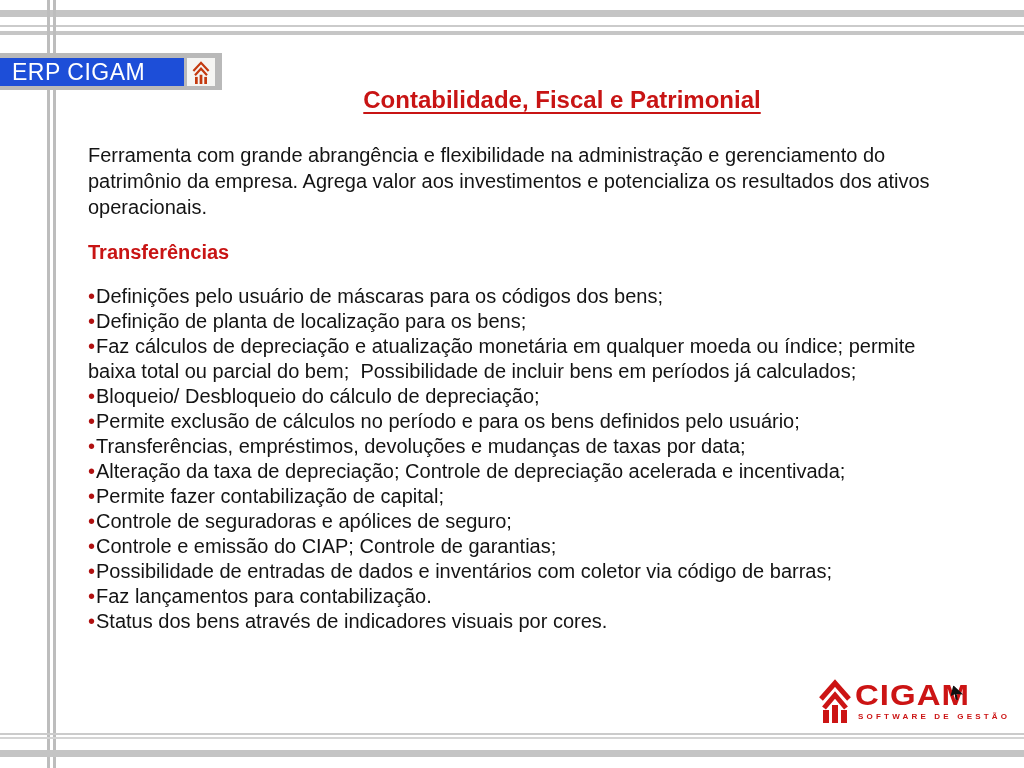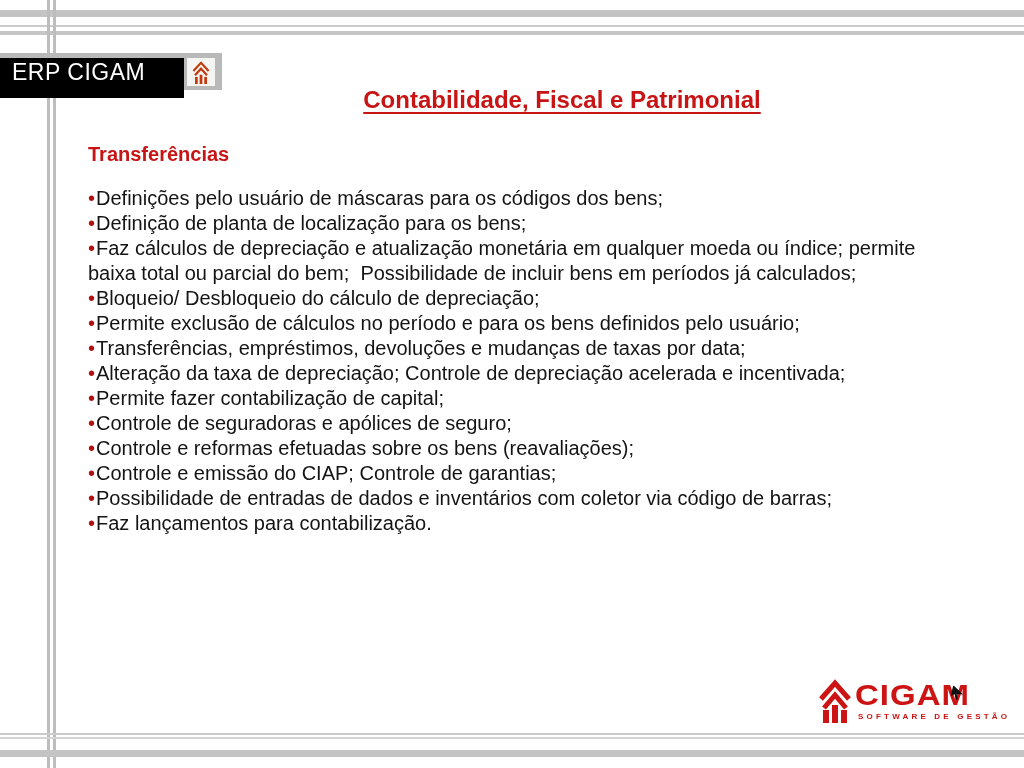--- a/index.html
+++ b/index.html
@@ -15,21 +15,21 @@
   .h-bline1{top:733px;height:2px;background:#cbcbcb;}
   .h-bline2{top:737px;height:2px;background:#d4d4d4;}
   .h-bband{top:750px;height:7px;background:#c4c4c4;}
   .vline{
     position:absolute;left:47px;top:0;height:768px;width:9px;
     border-left:3px solid #bdbdbd;border-right:3px solid #bdbdbd;box-sizing:border-box;
   }
   
   .banner{position:absolute;left:0;top:53px;width:222px;height:37px;background:#b9b9b9;}
   .banner-red{
-    position:absolute;left:0;top:5px;width:184px;height:40px;background:#000000;
+    position:absolute;left:0;top:5px;width:184px;height:28px;background:#1d4ed8;
     color:#fff;font-size:23px;line-height:28px;padding-left:12px;box-sizing:border-box;
     letter-spacing:0.5px;
   }
   .banner-sq{position:absolute;left:187px;top:5px;width:28px;height:28px;background:#f5f5f3;
     display:flex;align-items:center;justify-content:center;}
   
   .title{
     position:absolute;left:100px;right:0;top:86px;text-align:center;
     font-size:24px;font-weight:bold;color:#c81414;
     text-decoration:underline;text-decoration-thickness:2px;text-underline-offset:4px;
@@ -89,36 +89,37 @@
           <rect x="14.5" y="27" width="5" height="17"></rect>
           <rect x="23" y="31" width="5" height="13"></rect>
         </g>
       </svg>
     </div>
   </div>
 
   <div class="title">Contabilidade, Fiscal e Patrimonial</div>
 
   <div class="content">
+    <p class="intro">Ferramenta com grande abrangência e flexibilidade na administração e gerenciamento do patrimônio da empresa. Agrega valor aos investimentos e potencializa os resultados dos ativos operacionais.</p>
     <div class="sub-heading">Transferências</div>
     <ul class="features">
 
     <li><span class="dot">•</span><span class="btxt">Definições pelo usuário de máscaras para os códigos dos bens;</span></li>
         <li><span class="dot">•</span><span class="btxt">Definição de planta de localização para os bens;</span></li>
         <li><span class="dot">•</span><span class="btxt">Faz cálculos de depreciação e atualização monetária em qualquer moeda ou índice; permite baixa total ou parcial do bem;  Possibilidade de incluir bens em períodos já calculados;</span></li>
         <li><span class="dot">•</span><span class="btxt">Bloqueio/ Desbloqueio do cálculo de depreciação;</span></li>
         <li><span class="dot">•</span><span class="btxt">Permite exclusão de cálculos no período e para os bens definidos pelo usuário;</span></li>
         <li><span class="dot">•</span><span class="btxt">Transferências, empréstimos, devoluções e mudanças de taxas por data;</span></li>
         <li><span class="dot">•</span><span class="btxt">Alteração da taxa de depreciação; Controle de depreciação acelerada e incentivada;</span></li>
         <li><span class="dot">•</span><span class="btxt">Permite fazer contabilização de capital;</span></li>
         <li><span class="dot">•</span><span class="btxt">Controle de seguradoras e apólices de seguro;</span></li>
-        <li><span class="dot">•</span><span class="btxt">Controle e reformas efetuadas sobre os bens (reavaliações);</span></li>
         <li><span class="dot">•</span><span class="btxt">Controle e emissão do CIAP; Controle de garantias;</span></li>
         <li><span class="dot">•</span><span class="btxt">Possibilidade de entradas de dados e inventários com coletor via código de barras;</span></li>
         <li><span class="dot">•</span><span class="btxt">Faz lançamentos para contabilização.</span></li>
+        <li><span class="dot">•</span><span class="btxt">Status dos bens através de indicadores visuais por cores.</span></li>
       </ul>
   </div>
 
   <div class="footer-logo">
     <div class="house">
       <svg width="34" height="46" viewBox="0 0 34 44" aria-hidden="true">
         <g stroke="#cc1414" stroke-width="5" fill="none">
           <path d="M3 20 L17 4 L31 20"></path>
           <path d="M6 29 L17 16 L28 29"></path>
         </g>

